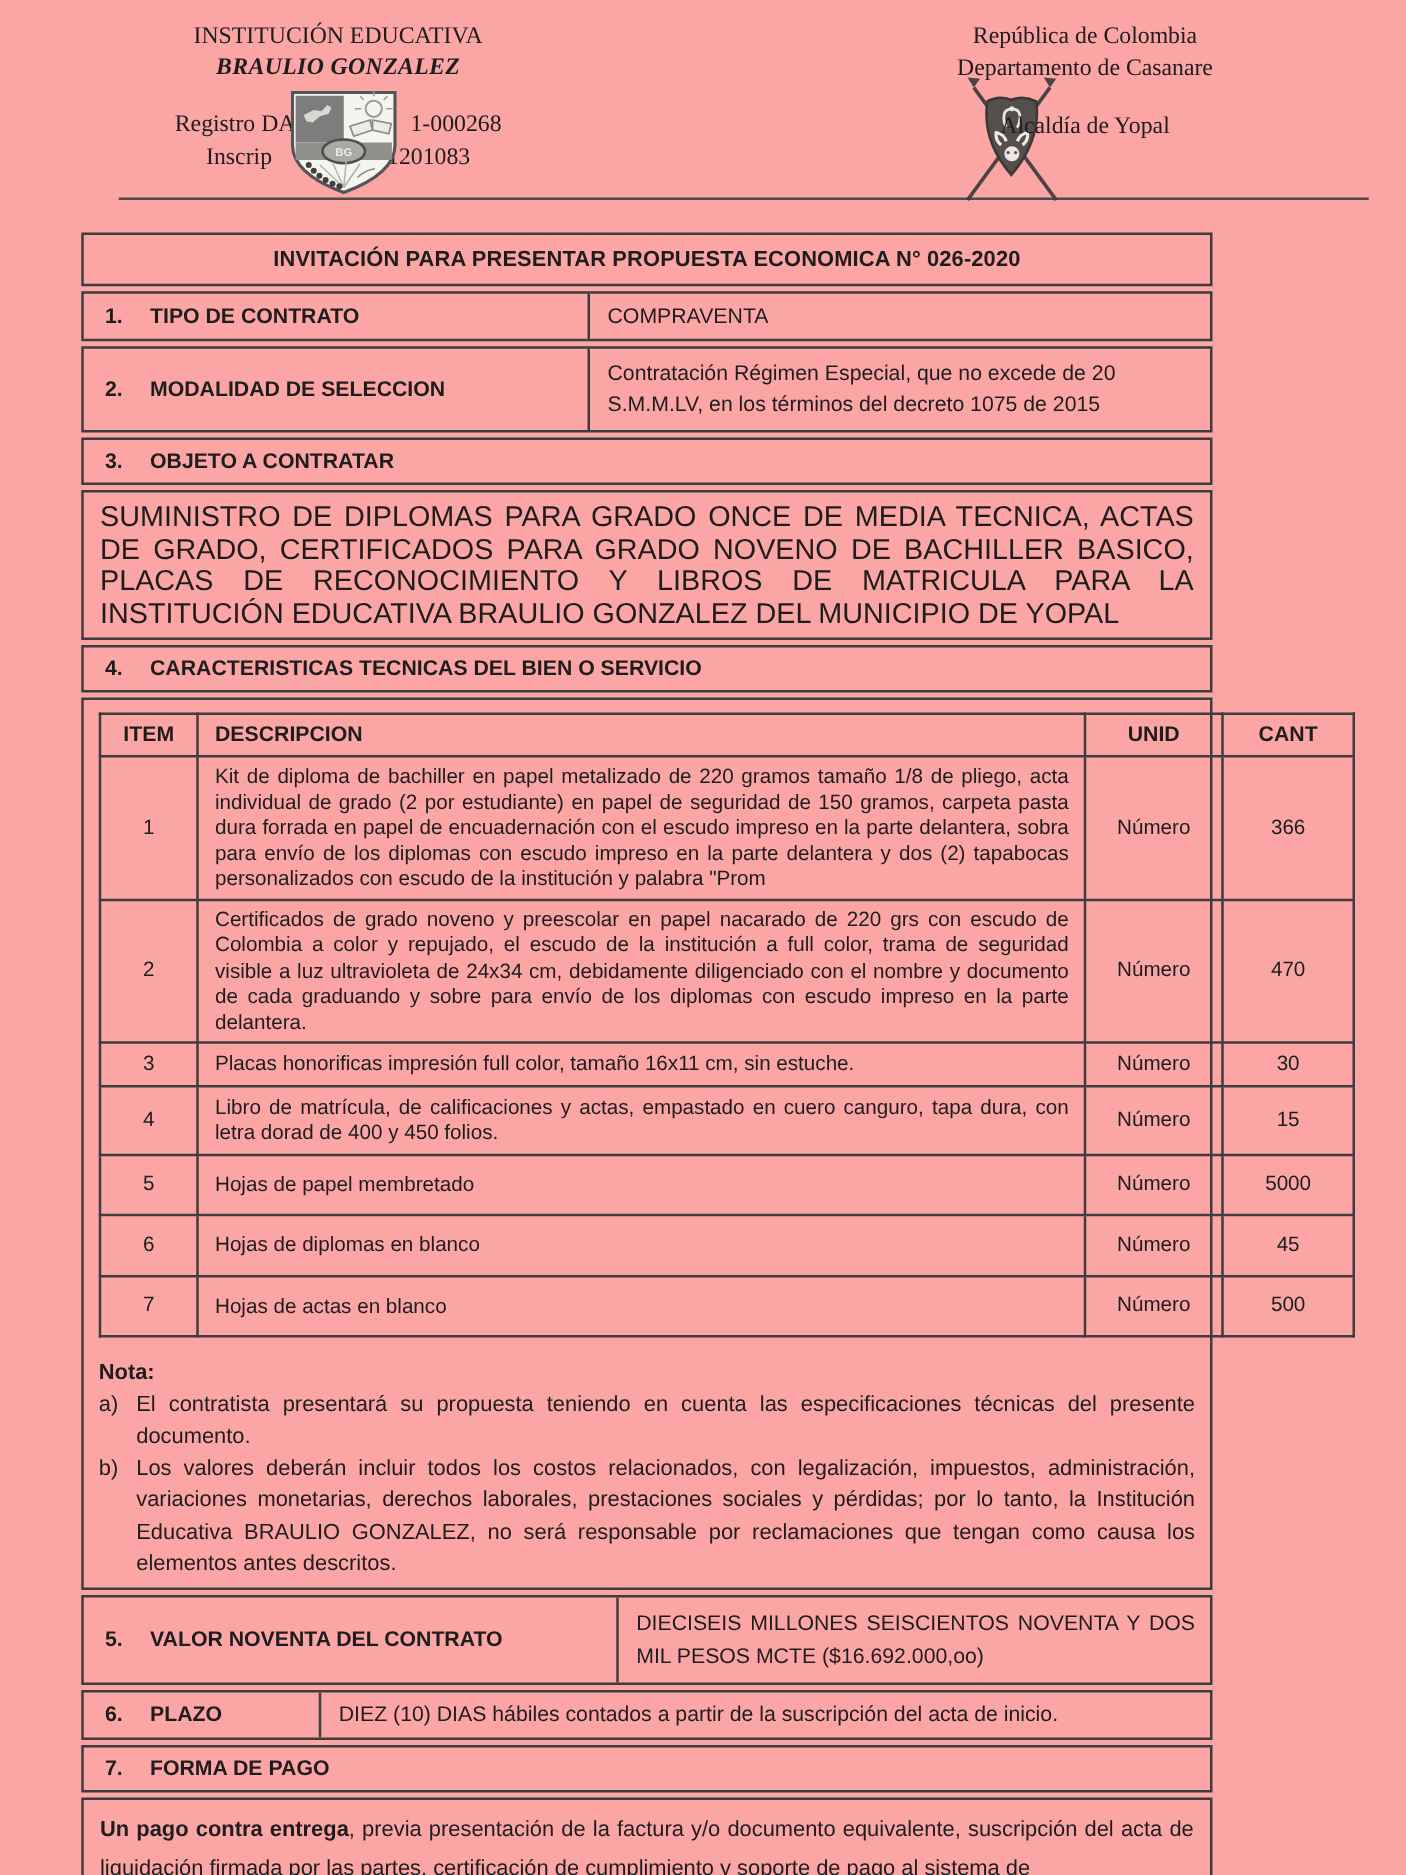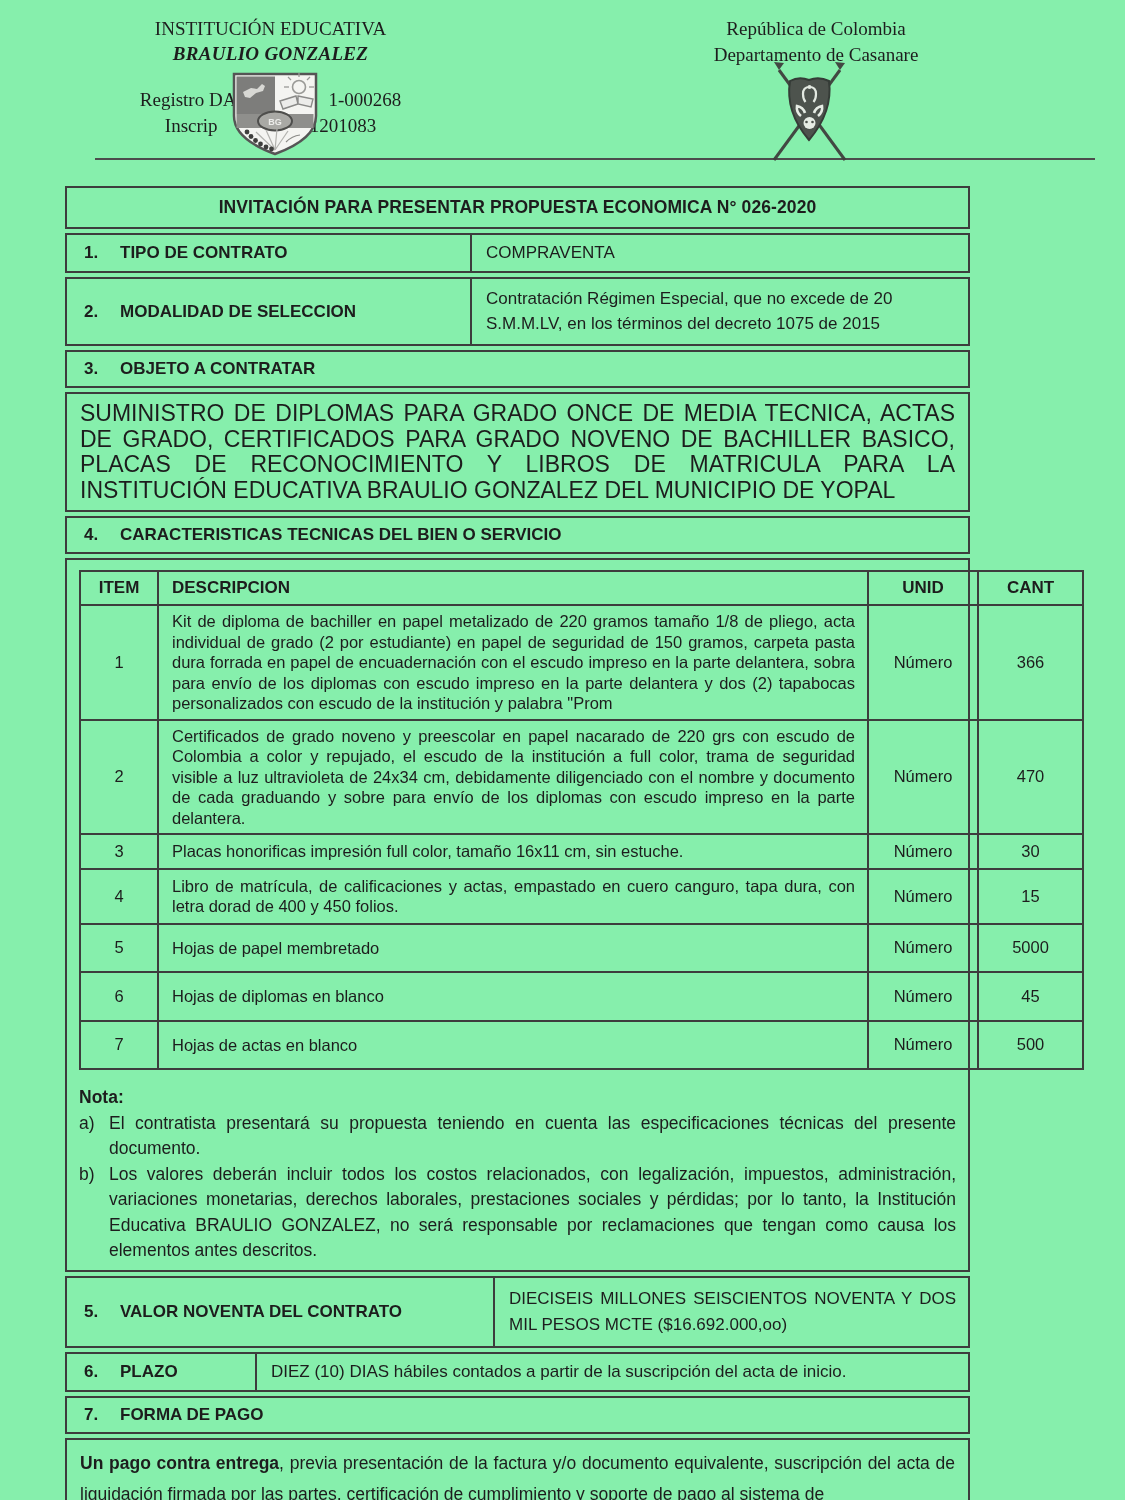--- a/index.html
+++ b/index.html
@@ -1,31 +1,31 @@
 <!DOCTYPE html>
 <html><head>
 <meta charset="utf-8">
 <style>
   html,body { margin:0; padding:0; background:#ffffff; }
   .page {
     position:relative; width:1125px; height:1500px; overflow:hidden;
-    background:#86efac; color:#1d1d1d;
+    background:#fca5a5; color:#1d1d1d;
     font-family:"Liberation Sans", sans-serif; font-size:17px;
   }
   
   .hdr-left {
     position:absolute; left:98px; top:16px; width:345px; text-align:center;
     font-family:"Liberation Serif", serif; font-size:19px; line-height:25px;
   }
   .hdr-left .l2 { font-weight:bold; font-style:italic; letter-spacing:.3px; }
   .reg-block { margin-top:21px; font-size:19px; line-height:26px; }
   .reg-line { display:flex; justify-content:center;align-items:flex-end; }
   .reg-gap { width:92px; flex:none; }
   .hdr-right {
-    position:absolute; left:616px; top:16px; width:400px; text-align:center;
+    position:absolute; left:668px; top:16px; width:400px; text-align:center;
     font-family:"Liberation Serif", serif; font-size:19px; line-height:26px;
   }
   .hdr-right .grp2 { margin-top:20px; position:relative; z-index:3; }
   .logo-left  { position:absolute; left:228px; top:70px; z-index:4; }
   .logo-right { position:absolute; left:752px; top:60px; z-index:2; opacity:.94; }
   .hdr-rule { position:absolute; left:95px; top:158px; width:1000px; height:2px; background:#4c4c4c; z-index:1; }
 
   
   .doc-body {
     position:absolute; left:65px; top:186px; width:905px;
@@ -90,20 +90,21 @@
         <span class="reg-gap"></span>
         <span>1201083</span>
       </div>
     </div>
   </div>
 
   <div class="hdr-right">
     <div>República de Colombia</div>
     <div>Departamento de Casanare</div>
     <div class="grp2">
+      <div>Alcaldía de Yopal</div>
     </div>
   </div>
 
   <div class="logo-left">
     <svg width="94" height="86" viewBox="0 0 94 86">
       <path d="M6,4 H88 V46 Q88,69 47,84 Q6,69 6,46 Z" fill="#f4f4f1" stroke="#555" stroke-width="2.5"></path>
       <path d="M8.5,6.5 H47 V44 H8.5 Z" fill="#7d7d7b"></path>
       <path d="M15,22 l8,-4 6,1 5,-5 3,2 -2,5 -7,2 -6,5 -5,-1 Z" fill="#d8d8d4"></path>
       <circle cx="71" cy="17" r="6.5" fill="none" stroke="#9a9a97" stroke-width="1.6"></circle>
       <g stroke="#9a9a97" stroke-width="1.3">

